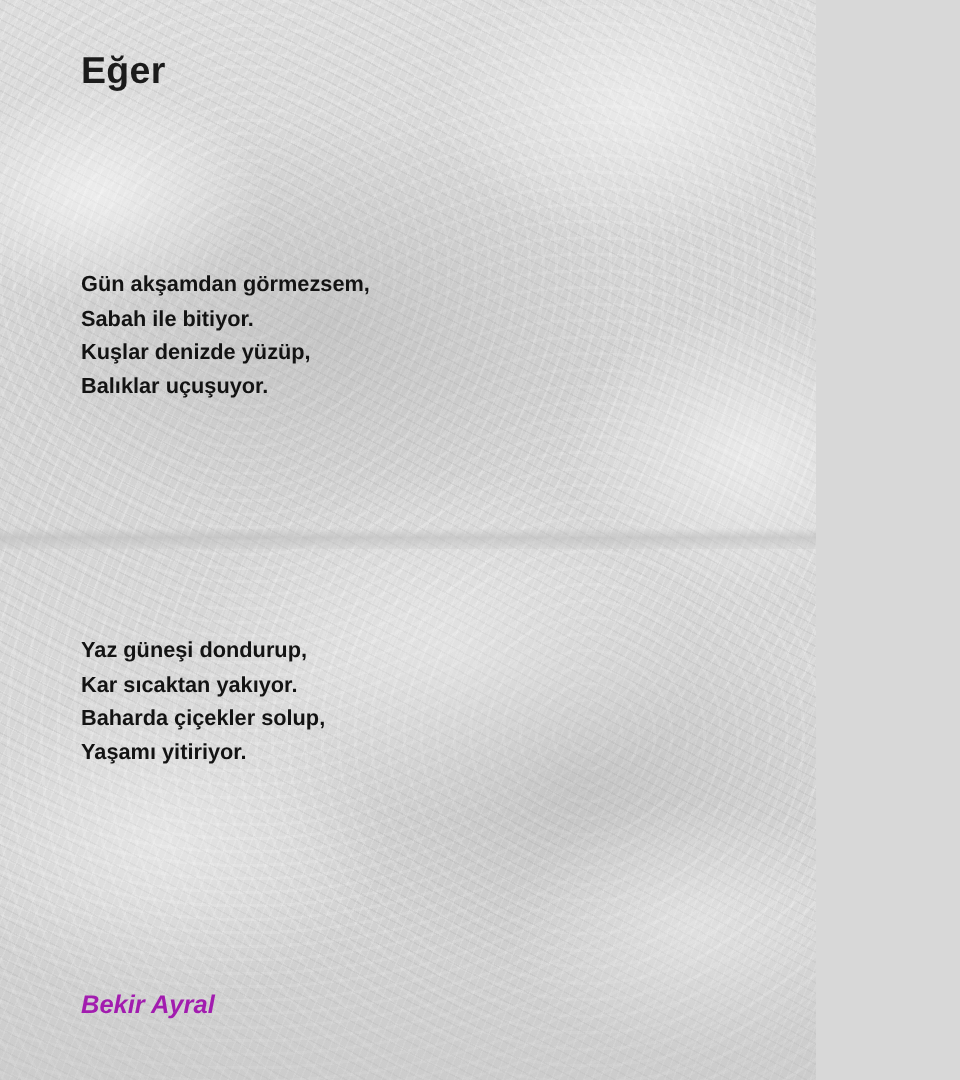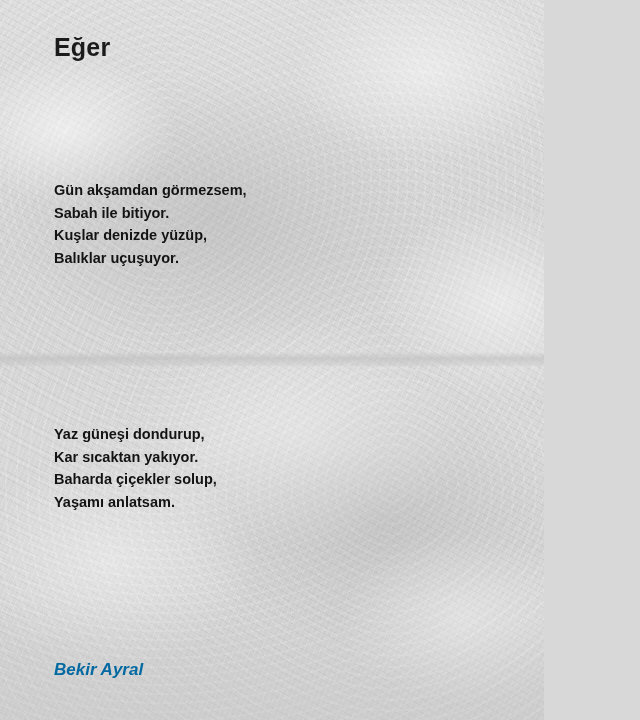--- a/index.html
+++ b/index.html
@@ -93,38 +93,38 @@
   .stanza-3 { top: 423px; }
   .stanza-4 { top: 541px; }
 
   .author {
     position: absolute;
     left: 54px;
     top: 660px;
     font-size: 17px;
     font-style: italic;
     font-weight: bold;
-    color: #0369a1;
+    color: #a21caf;
   }
 </style>
 </head>
 <body>
 
 <div class="page">
   <div class="bg-texture"></div>
   <div class="band-divider"></div>
   <div class="bottom-shade"></div>
 
   <div class="content">
     <h1 class="poem-title">Eğer</h1>
 
     <div class="stanza stanza-2">Gün akşamdan görmezsem,
 Sabah ile bitiyor.
 Kuşlar denizde yüzüp,
 Balıklar uçuşuyor.</div>
     <div class="stanza stanza-3">Yaz güneşi dondurup,
 Kar sıcaktan yakıyor.
 Baharda çiçekler solup,
-Yaşamı anlatsam.</div>
+Yaşamı yitiriyor.</div>
 
     <div class="author">Bekir Ayral</div>
   </div>
 </div>
 
 </body></html>

